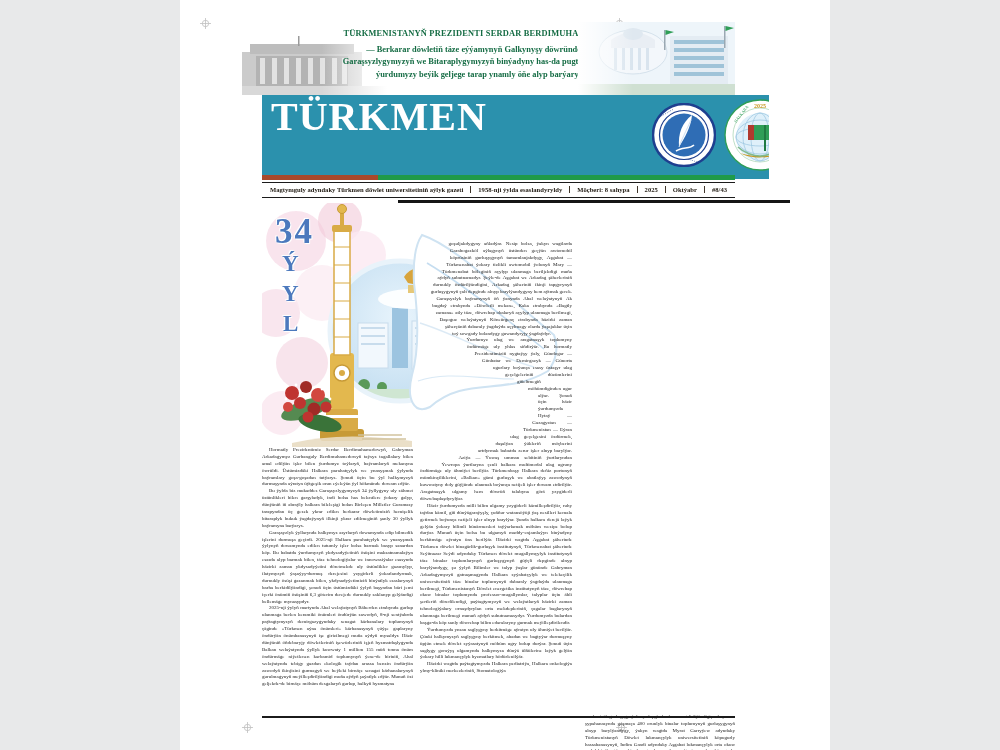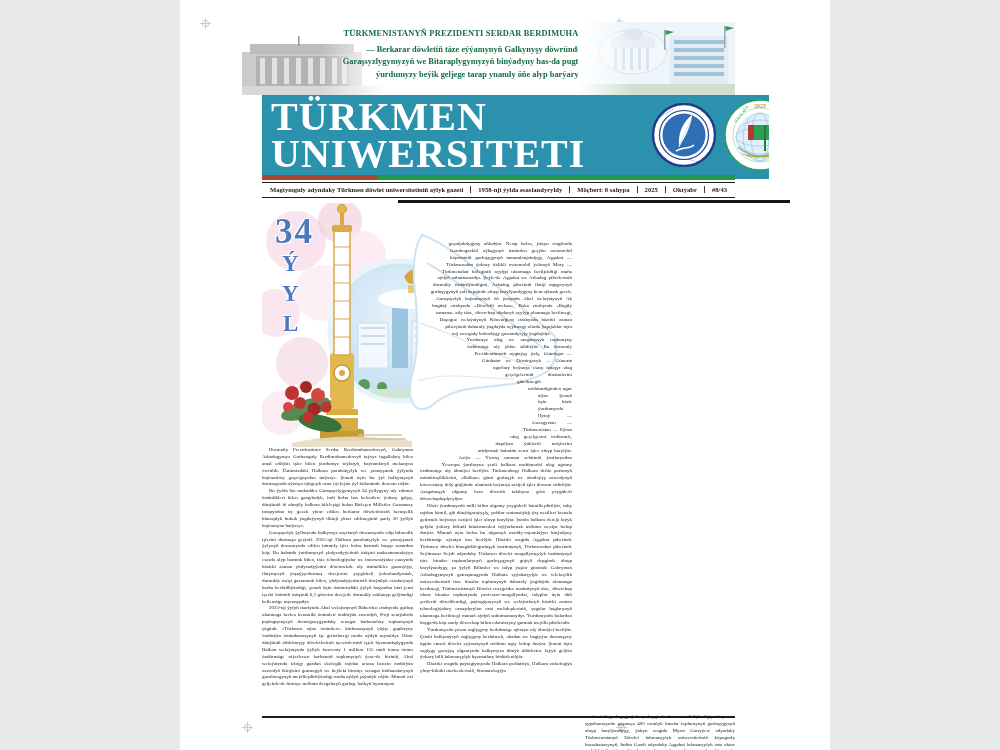--- a/index.html
+++ b/index.html
@@ -155,21 +155,20 @@
         <rect x="146" y="4" width="1.5" height="22" fill="#9aa8b2"></rect>
           <path d="M147.5 4 L156 6 L147.5 9 Z" fill="#2f9e57"></path>
         <rect x="0" y="62" width="157" height="11" fill="#cfe0d2"></rect>
         <rect x="0" y="0" width="157" height="73" fill="url(#fadeR)"></rect>
       </svg>
     </div>
 
     <div class="abs masthead">
       <div class="mast-title">
         <div>TÜRKMEN</div>
-        <div>UNIWERSITETI</div>
       </div>
 
       <div class="logo" style="left:390px;top:103px;width:64px;height:64px;position:absolute;left:390px;top:8px;">
         <svg width="64" height="64" viewBox="0 0 64 64">
           <circle cx="32" cy="32" r="31" fill="#ffffff"></circle>
           <circle cx="32" cy="32" r="31" fill="none" stroke="#1e3f8f" stroke-width="2.5"></circle>
           <circle cx="32" cy="32" r="24.5" fill="none" stroke="#1e3f8f" stroke-width="1.2"></circle>
           <circle cx="32" cy="32" r="21.5" fill="#2f6db5"></circle>
           <path d="M40 12 C30 20 26 30 27 44 C33 34 39 24 40 12 Z" fill="#ffffff"></path>
           <path d="M27 44 C29 38 34 28 39 17" fill="none" stroke="#cfe0f2" stroke-width="1"></path>

